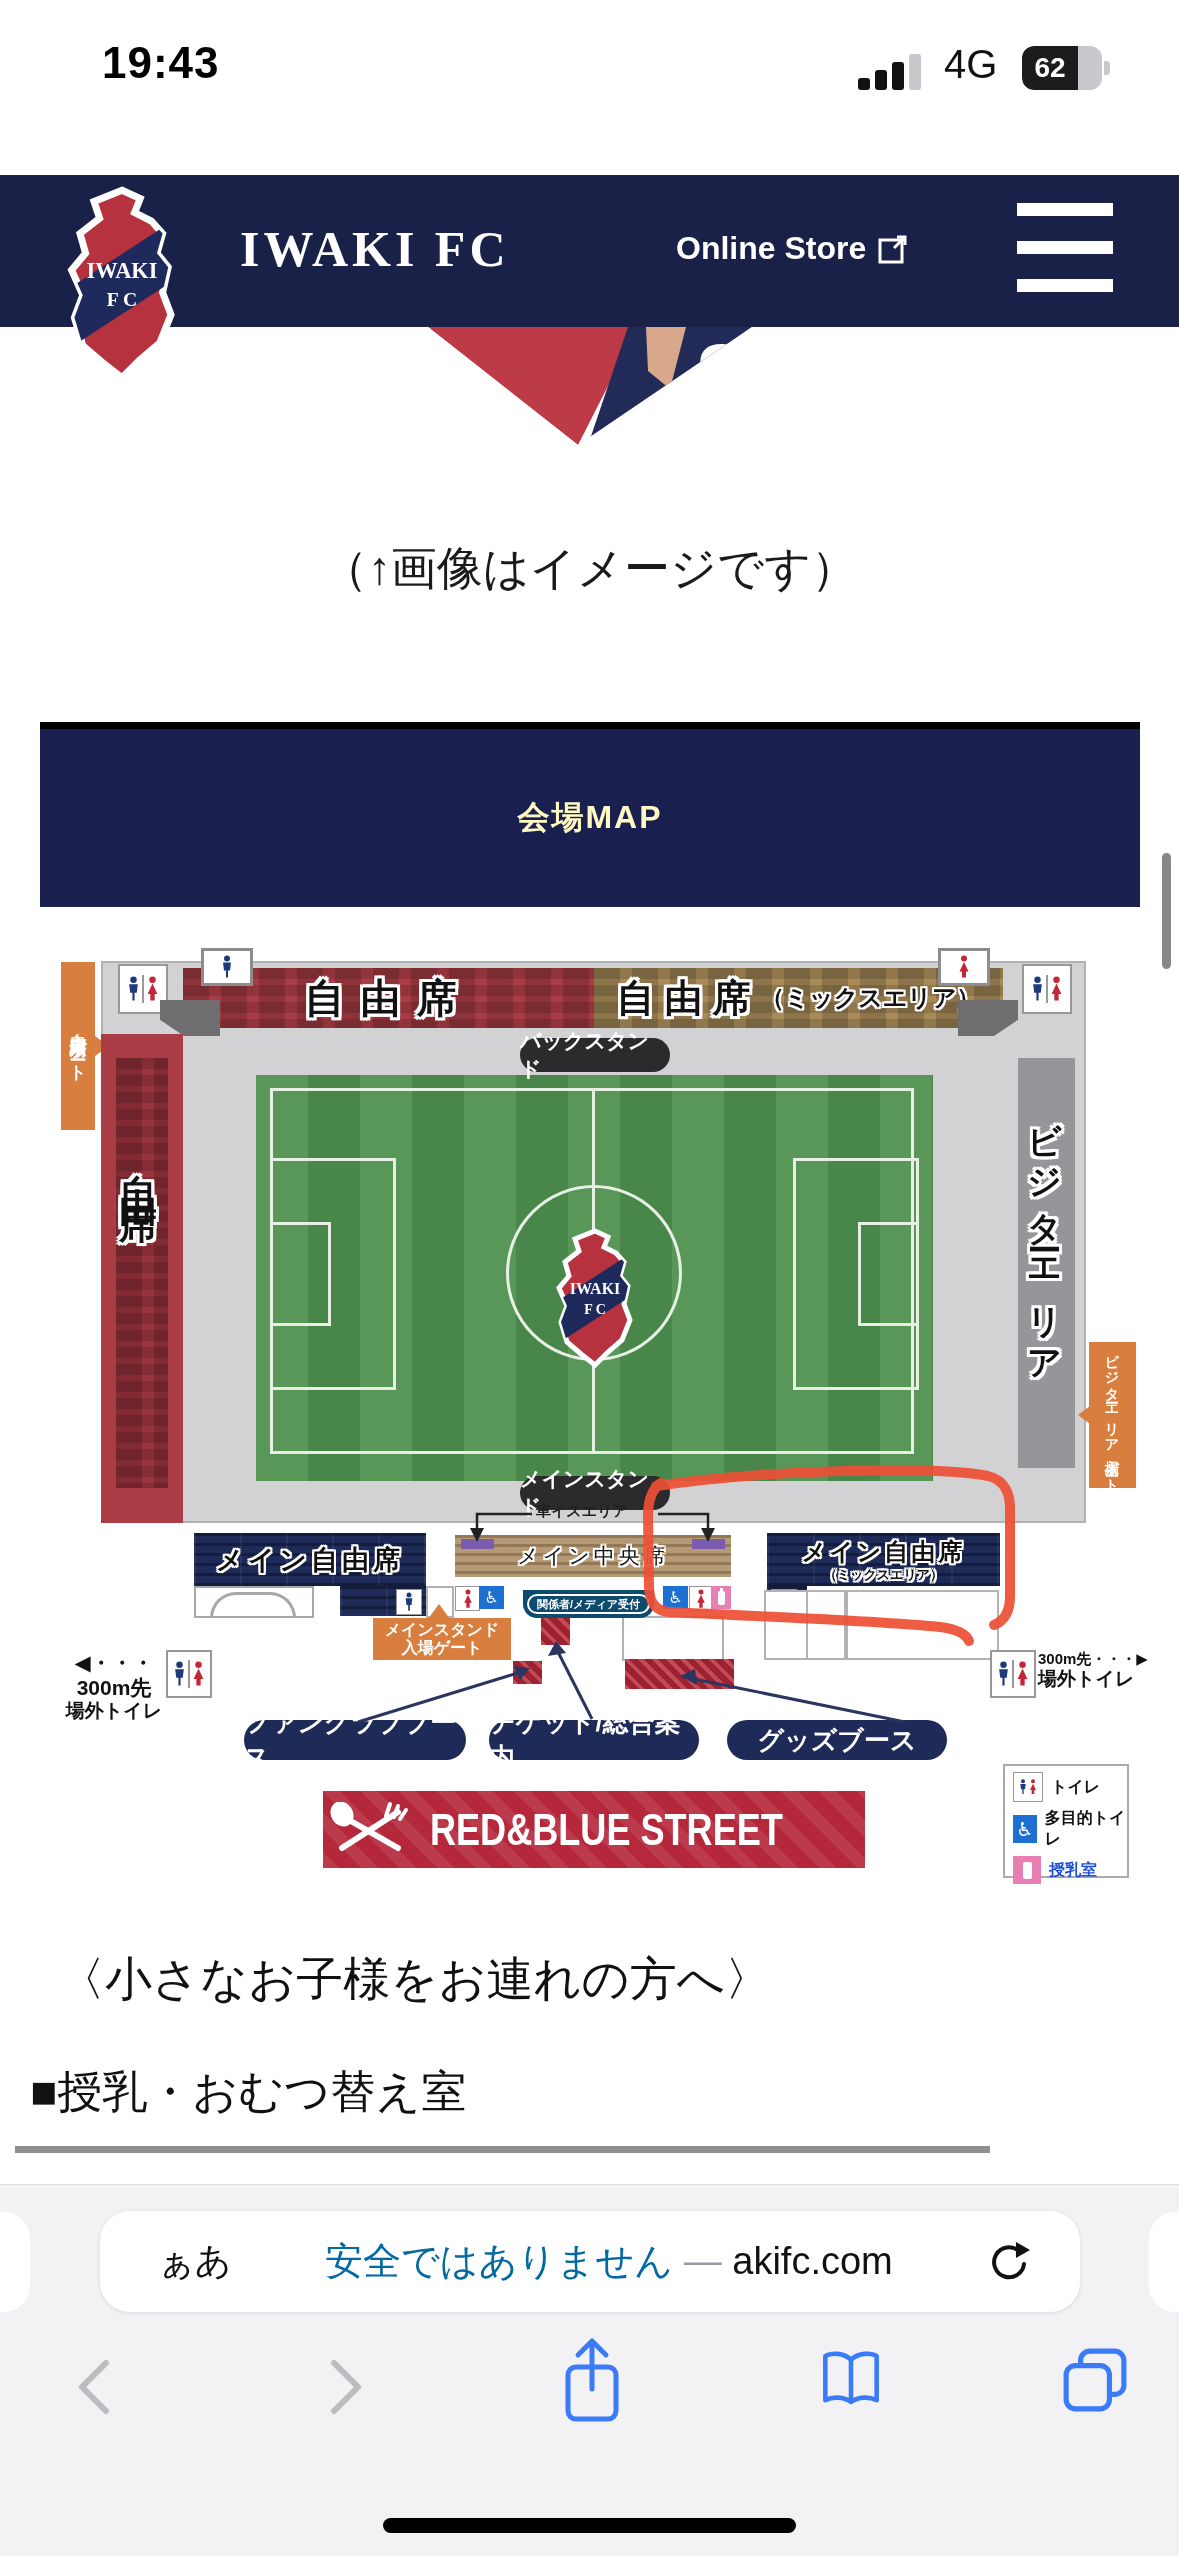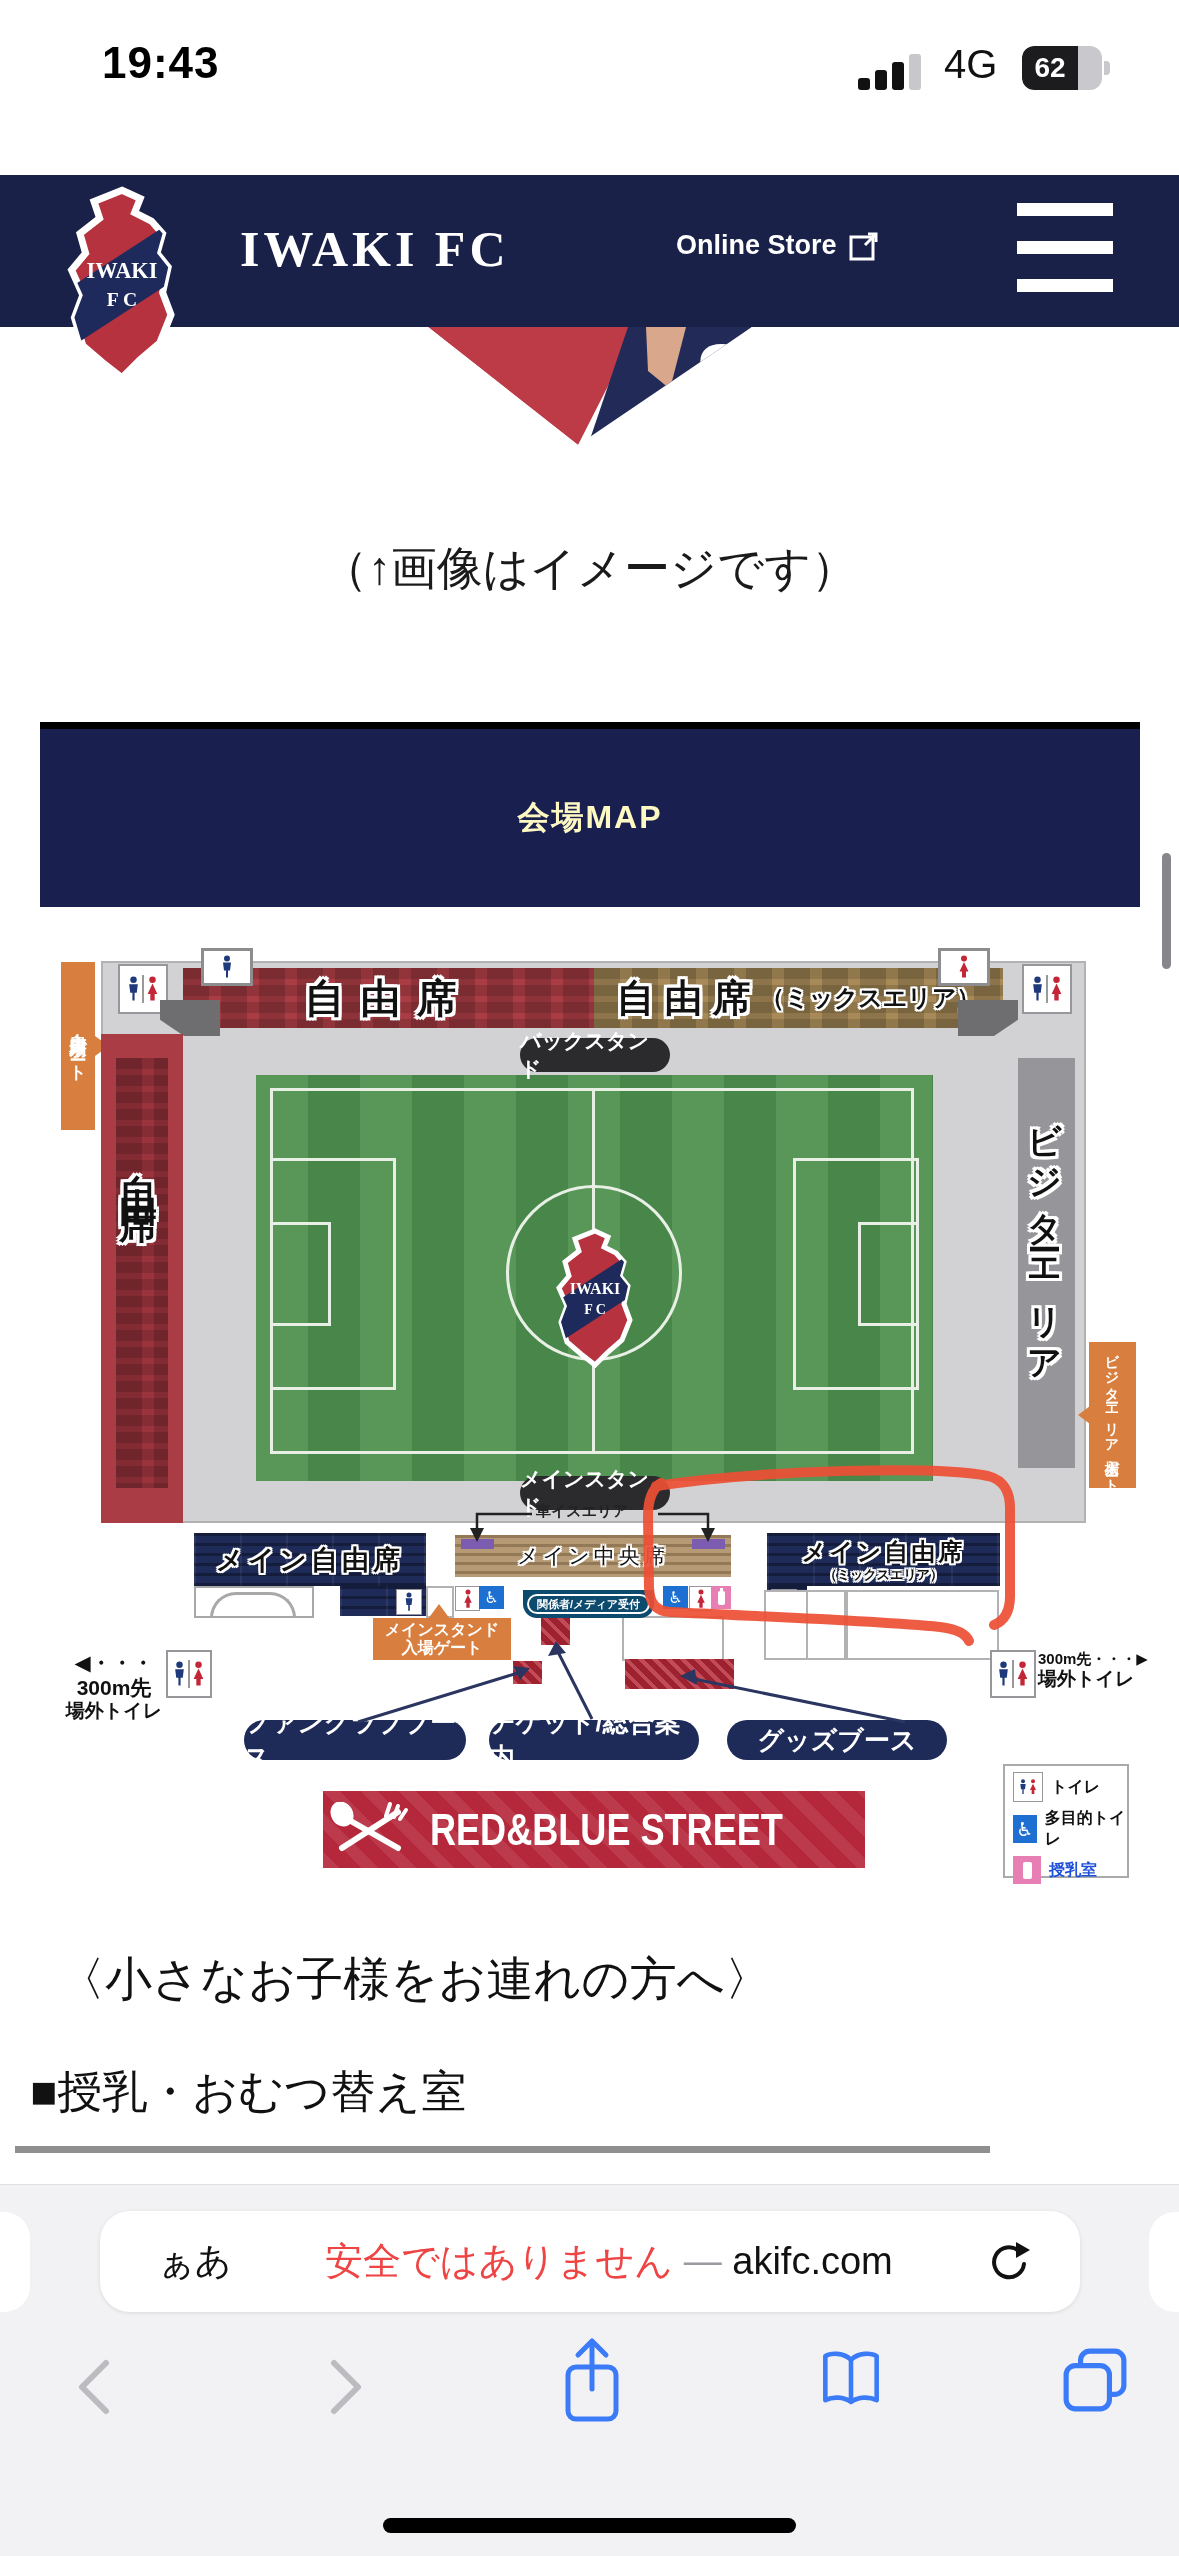--- a/index.html
+++ b/index.html
@@ -68,21 +68,21 @@
         </clipPath>
       </defs>
     <g clip-path="url(#crestclipA)">
       <rect x="-25" y="52" width="150" height="36" transform="rotate(-33 50 70)" fill="#1f2a5c"></rect>
     </g>
     <text x="50" y="66" text-anchor="middle" font-size="16" font-weight="bold" fill="#fff" font-family="'Liberation Serif',serif">IWAKI</text>
     <text x="50" y="86" text-anchor="middle" font-size="14" font-weight="bold" fill="#fff" font-family="'Liberation Serif',serif">F C</text>
   </svg>
   <div class="ab" style="left:240px;top:220px;width:360px;font-family:'Liberation Serif',serif;font-weight:bold;font-size:50px;color:#fff;letter-spacing:4px;">IWAKI FC</div>
   <div class="ab" style="left:676px;top:230px;display:flex;align-items:center;gap:12px;">
-    <span style="color:#fff;font-size:27px;font-weight:bold;">Online Store</span>
+    <span style="color:#fff;font-size:32px;font-weight:bold;">Online Store</span>
     <svg width="30" height="30" viewBox="0 0 30 30">
       <rect x="2" y="6" width="22" height="22" fill="none" stroke="#fff" stroke-width="3"></rect>
       <path d="M16,14 L27,3 M19,3 h8 v8" fill="none" stroke="#fff" stroke-width="3"></path>
     </svg>
   </div>
   <div class="ab" style="left:1017px;top:203px;width:96px;height:92px;">
     <div style="position:absolute;left:0;top:0;width:96px;height:13px;background:#fff;"></div>
     <div style="position:absolute;left:0;top:38px;width:96px;height:13px;background:#fff;"></div>
     <div style="position:absolute;left:0;top:76px;width:96px;height:13px;background:#fff;"></div>
   </div>
@@ -380,21 +380,21 @@
   <div class="ab" style="left:58px;top:1948px;font-size:47px;font-weight:500;color:#111;">〈小さなお子様をお連れの方へ〉</div>
   <div class="ab" style="left:30px;top:2062px;font-size:45px;color:#111;">■授乳・おむつ替え室</div>
   <div class="ab" style="left:15px;top:2146px;width:975px;height:7px;background:#8f8f8f;"></div>
 
   <div class="ab" style="left:0;top:2185px;width:1179px;height:371px;background:#f2f2f4;box-shadow:0 -1px 0 rgba(0,0,0,.12);">
     <div class="ab" style="left:-46px;top:27px;width:76px;height:100px;background:#fff;border-radius:26px;"></div>
     <div class="ab" style="left:1149px;top:27px;width:76px;height:100px;background:#fff;border-radius:26px;"></div>
     <div class="ab" style="left:100px;top:26px;width:980px;height:101px;background:#fff;border-radius:30px;box-shadow:0 1px 4px rgba(0,0,0,.10);display:flex;align-items:center;">
       <span style="margin-left:58px;font-size:36px;color:#111;font-weight:500;">ぁあ</span>
       <span style="flex:1;text-align:center;font-size:38px;white-space:nowrap;">
-        <span style="color:#ef4444;">安全ではありません</span>
+        <span style="color:#0369a1;">安全ではありません</span>
         <span style="color:#9a9aa0;">—</span>
         <span style="color:#111;">akifc.com</span>
       </span>
       <svg style="margin-right:46px;" width="48" height="48" viewBox="0 0 48 48">
         <path d="M38,26 A15,15 0 1 1 33,13" fill="none" stroke="#111" stroke-width="4" stroke-linecap="round"></path>
         <polygon points="30,4 44,12 30,20" fill="#111"></polygon>
       </svg>
     </div>
     <svg class="ab" style="left:72px;top:172px;" width="46" height="60" viewBox="0 0 46 60">
       <path d="M34,6 L10,30 L34,54" fill="none" stroke="#bcbcc0" stroke-width="6" stroke-linecap="round" stroke-linejoin="round"></path>

